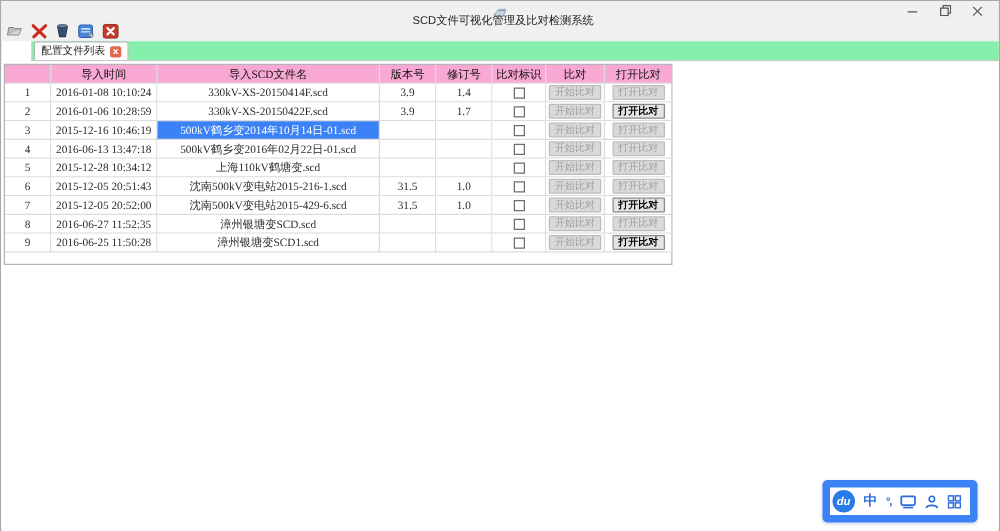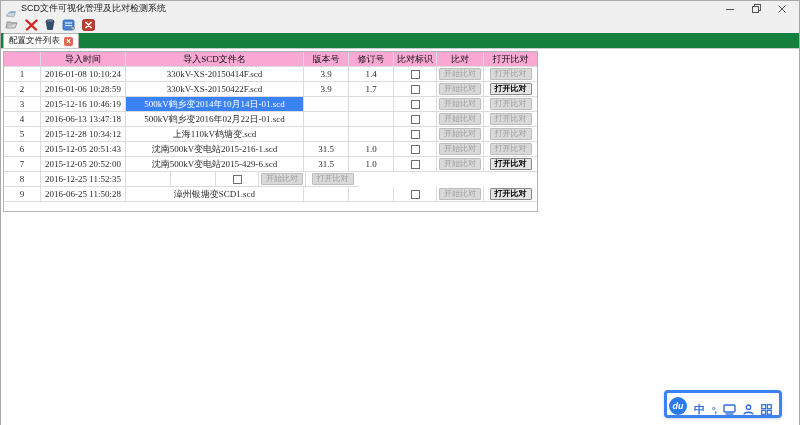--- a/index.html
+++ b/index.html
@@ -3,36 +3,36 @@
 <meta charset="utf-8">
 <style>
   html,body{margin:0;padding:0;}
   body{width:800px;height:425px;overflow:hidden;background:#fff;
        font-family:"Liberation Sans","DejaVu Sans",sans-serif;}
   .window{position:relative;width:800px;height:425px;box-sizing:border-box;
           border:1px solid #a9a9a9;background:#fff;}
 
   
   .titlebar{height:15px;background:#f0f0f0;display:flex;align-items:center;
-            padding-left:5px;position:relative;}
+            padding-left:5px;position:relative;flex-direction:column;}
   .app-icon{width:11px;height:9px;margin-right:4px;flex:0 0 auto;}
   .title-text{font-size:9px;color:#1a1a1a;white-space:nowrap;}
   .win-controls{position:absolute;right:4px;top:0;height:15px;display:flex;align-items:center;}
   .win-btn{width:26px;height:15px;display:flex;align-items:center;justify-content:center;cursor:default;}
   .win-btn svg{display:block;}
 
   
   .toolbar{height:17px;background:#f0f0f0;display:flex;align-items:center;
            padding-left:4px;gap:5px;}
   .tool-icon{width:14px;height:13px;display:flex;align-items:center;justify-content:center;}
   .tool-icon svg{display:block;}
 
   
-  .tabstrip{height:15px;background:#15803d;border-bottom:1px solid #c9c9c9;
-            display:flex;align-items:flex-end;padding-left:2px;}
+  .tabstrip{height:15px;background:#86efac;border-bottom:1px solid #c9c9c9;
+            display:flex;align-items:flex-end;padding-left:2px;margin-left:24px;}
   .tab{height:14px;background:#fdfdfd;border:1px solid #b3b3b3;border-bottom:none;
        border-radius:2px 2px 0 0;display:flex;align-items:center;padding:0 5px;gap:4px;}
   .tab-label{font-size:8.5px;color:#222;font-family:"Liberation Serif","DejaVu Serif",serif;white-space:nowrap;}
   .tab-close{width:9px;height:9px;background:#e2684f;border-radius:2px;color:#fff;
              font-size:7px;line-height:9px;text-align:center;font-weight:bold;
              font-family:"DejaVu Sans",sans-serif;}
 
   
   .content{position:relative;width:100%;height:377px;background:#fff;}
   .grid{position:absolute;left:2px;top:2px;border:1px solid #b4b4b4;
@@ -51,22 +51,22 @@
   .flag-box{width:9px;height:9px;margin:0;appearance:none;-webkit-appearance:none;
             border:1px solid #6e6e6e;background:#fff;}
 
   .grid-btn{box-sizing:border-box;height:12px;font-size:8px;line-height:10px;
             font-family:"Liberation Serif","DejaVu Serif",serif;padding:0 3px;min-width:42px;
             border:1px solid #bdbdbd;background:#d9d9d9;color:#9e9e9e;border-radius:1px;text-align:center;}
   .grid-btn.enabled{border:1px solid #8a8a8a;background:#e4e4e4;color:#000;font-weight:bold;}
 
   
   .ime{position:absolute;right:17px;bottom:8px;height:22px;background:#fff;
-       border:3px solid #3b82f6;border-radius:4px;box-shadow:0 1px 3px rgba(60,90,160,.25);
-       display:flex;align-items:flex-end;padding:0 7px 0 2px;gap:7px;margin-top:26px;}
+       border:6px solid #3b82f6;border-radius:4px;box-shadow:0 1px 3px rgba(60,90,160,.25);
+       display:flex;align-items:center;padding:0 7px 0 2px;gap:7px;margin-top:26px;}
   .ime-logo{width:18px;height:18px;border-radius:50%;background:#2a7ae9;color:#fff;
             font-size:9px;font-weight:bold;font-style:italic;display:flex;align-items:center;
             justify-content:center;}
   .ime-mode{font-size:11px;color:#2b6be0;font-weight:bold;line-height:1;}
   .ime-punct{font-size:9px;color:#2b6be0;font-weight:bold;letter-spacing:-1px;line-height:1;}
   .ime-svg svg{display:block;}
 </style>
 </head>
 <body>
 
@@ -261,21 +261,22 @@
           </div>
           <div class="td col-cmp">
             <button class="grid-btn">开始比对</button>
           </div>
           <div class="td col-open">
             <button class="grid-btn enabled">打开比对</button>
           </div>
         </div>
         <div class="tr">
           <div class="td col-num">8</div>
-          <div class="td col-time">2016-12-25 11:52:35</div>
+          <div class="td col-time">2016-06-27 11:52:35</div>
+          <div class="td col-file">漳州银塘变SCD.scd</div>
           <div class="td col-ver"></div>
           <div class="td col-rev"></div>
           <div class="td col-flag">
             <input type="checkbox" class="flag-box" style="">
           </div>
           <div class="td col-cmp">
             <button class="grid-btn">开始比对</button>
           </div>
           <div class="td col-open">
             <button class="grid-btn">打开比对</button>

